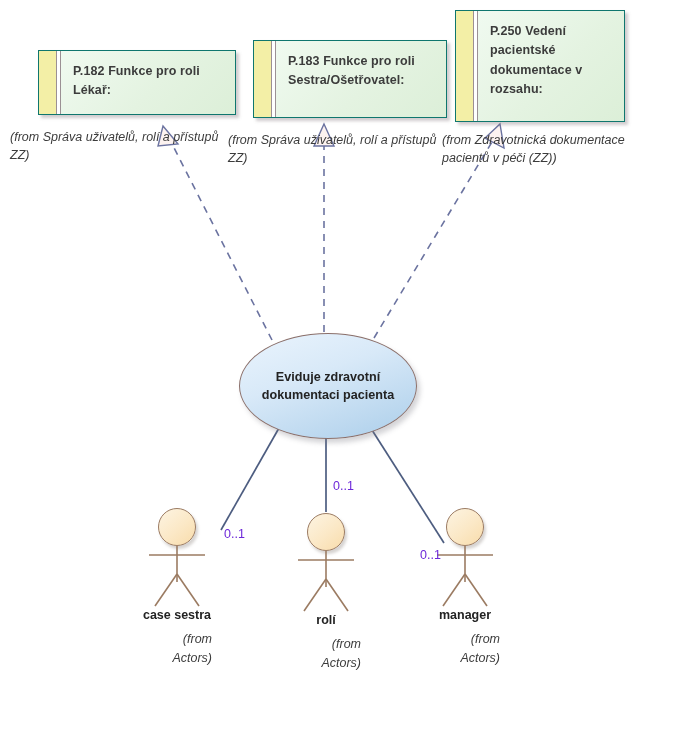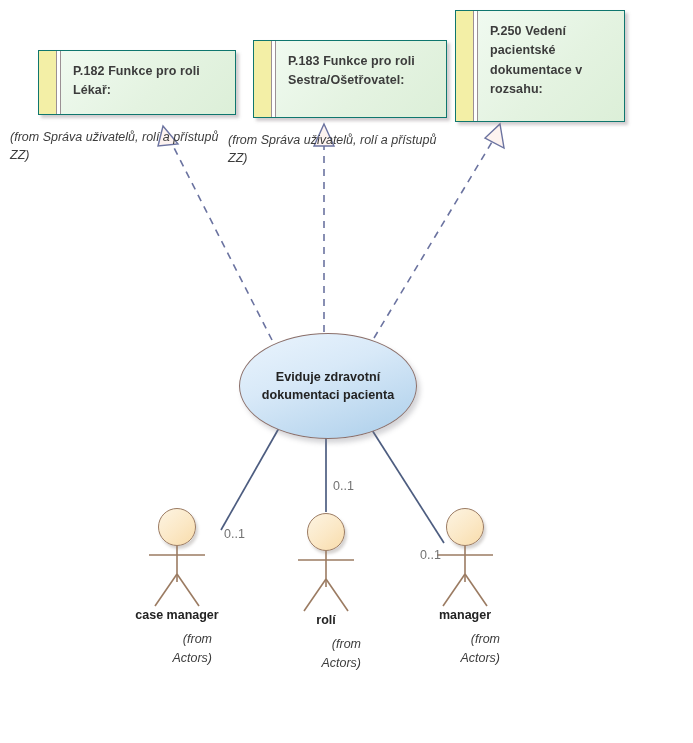--- a/index.html
+++ b/index.html
@@ -123,21 +123,21 @@
     width: 110px;
     font-size: 12.5px;
     font-style: italic;
     color: #3c3c3c;
     text-align: right;
     line-height: 1.5;
   }
   .mult {
     position: absolute;
     font-size: 12.5px;
-    color: #737373;
+    color: #6d28d9;
   }
 </style>
 </head>
 <body>
 
 <div id="canvas">
 
   <svg class="edges" viewBox="0 0 693 743">
 
     <g>
@@ -174,34 +174,35 @@
     <div class="note-gap"></div>
     <div class="note-body">P.183  Funkce pro roli Sestra/Ošetřovatel:</div>
   </div>
   <div class="note-caption" style="left:228px; top:131px; width:212px;">(from Správa uživatelů, rolí a přístupů ZZ)</div>
 
   <div class="note" style="left:455px; top:10px; width:170px; height:112px;">
     <div class="note-tab"></div>
     <div class="note-gap"></div>
     <div class="note-body">P.250  Vedení pacientské dokumentace v rozsahu:</div>
   </div>
+  <div class="note-caption" style="left:442px; top:131px; width:200px;">(from Zdravotnická dokumentace pacientů v péči (ZZ))</div>
 
   <div class="usecase" style="left:239px; top:333px; width:176px; height:104px;align-items:center;">
     <div class="usecase-label">Eviduje zdravotní dokumentaci pacienta</div>
   </div>
 
   <div class="actor" style="left:122px; top:508px;">
     <div class="actor-head"></div>
     <svg width="110" height="100" style="position:absolute;left:0;top:0;">
       <line x1="55" y1="38" x2="55" y2="74" stroke="#9b7b62" stroke-width="1.6"></line>
       <line x1="27" y1="47" x2="83" y2="47" stroke="#9b7b62" stroke-width="1.6"></line>
       <line x1="55" y1="66" x2="33" y2="98" stroke="#9b7b62" stroke-width="1.6"></line>
       <line x1="55" y1="66" x2="77" y2="98" stroke="#9b7b62" stroke-width="1.6"></line>
     </svg>
-    <div class="actor-name">case manager</div>
+    <div class="actor-name">case sestra</div>
     <div class="actor-from" style="width:70px;left:20px;">(from Actors)</div>
   </div>
   <div class="mult" style="left:224px; top:527px;">0..1</div>
 
   <div class="actor" style="left:271px; top:513px;">
     <div class="actor-head"></div>
     <svg width="110" height="100" style="position:absolute;left:0;top:0;">
       <line x1="55" y1="38" x2="55" y2="74" stroke="#9b7b62" stroke-width="1.6"></line>
       <line x1="27" y1="47" x2="83" y2="47" stroke="#9b7b62" stroke-width="1.6"></line>
       <line x1="55" y1="66" x2="33" y2="98" stroke="#9b7b62" stroke-width="1.6"></line>

